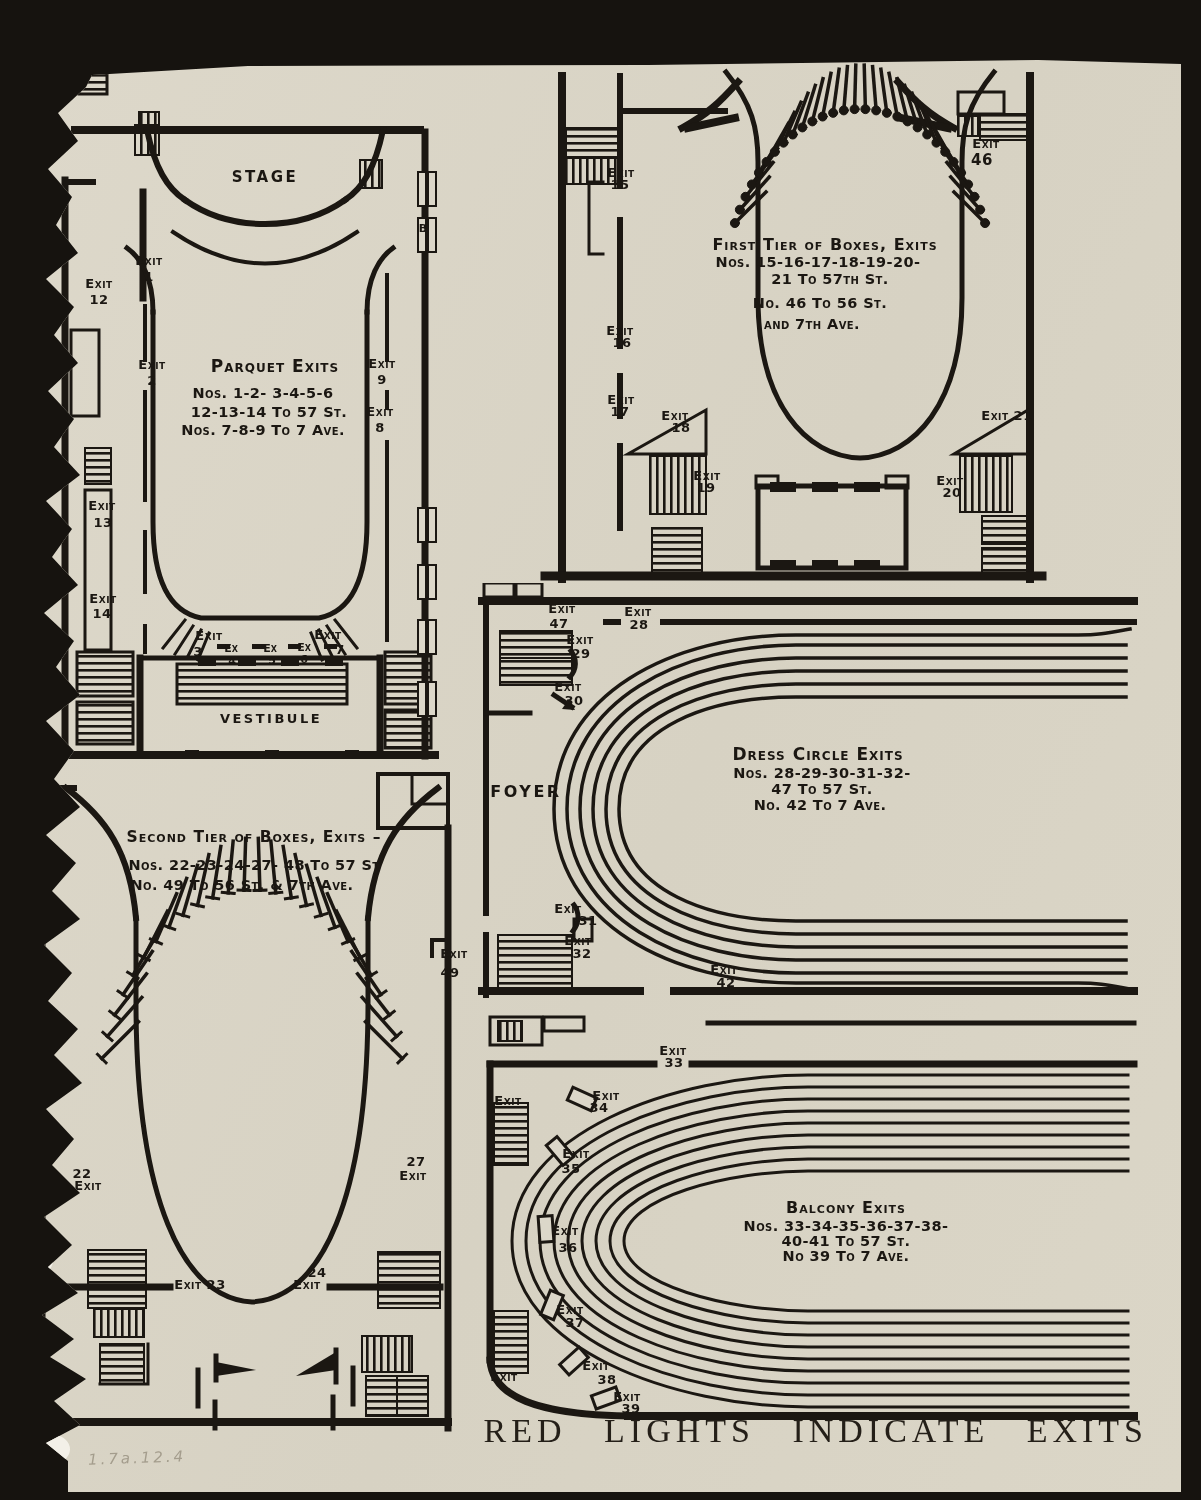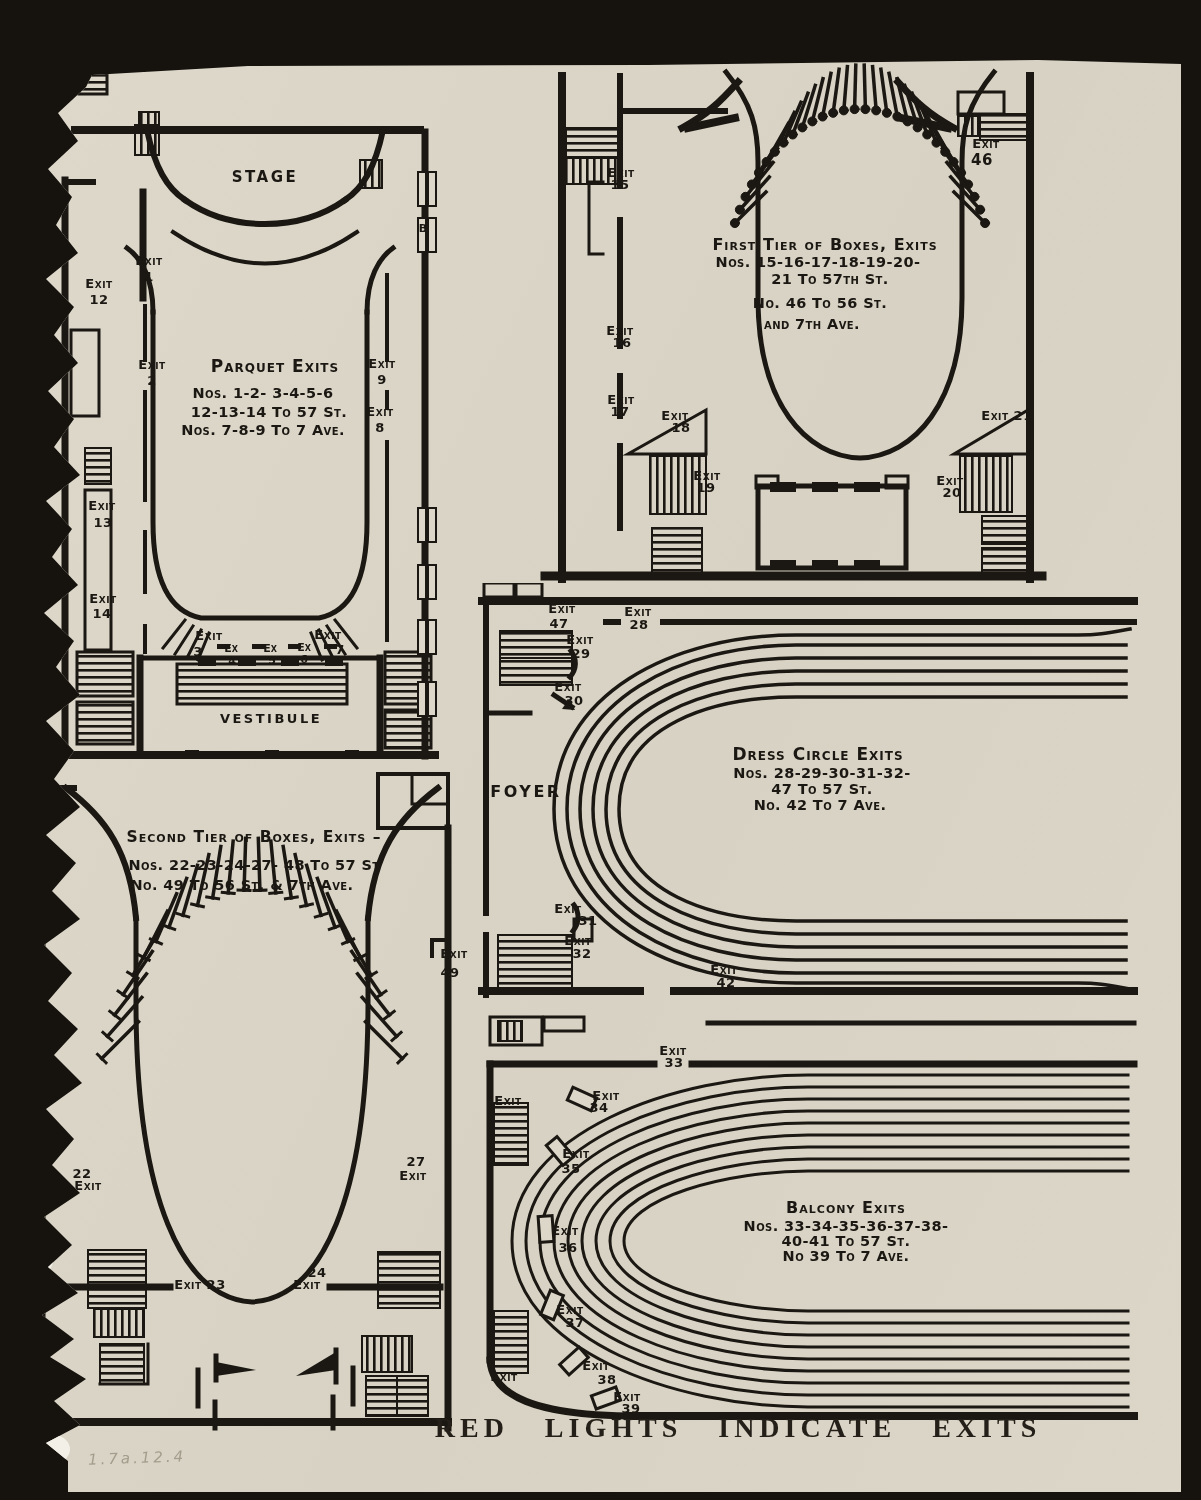--- a/index.html
+++ b/index.html
@@ -18,22 +18,22 @@
       46px 250px,18px 222px,50px 196px,28px 168px,44px 140px,20px 112px,50px 84px,
       30px 56px,58px 30px);}
   .panel{position:absolute;}
   svg text{fill:#1b1712;font-family:"DejaVu Sans", sans-serif;font-weight:700;
     font-variant:small-caps;text-anchor:middle;}
   .lb{font-size:13px;letter-spacing:.5px;}
   .sm{font-size:11px;}
   .ttl{font-size:17px;letter-spacing:1px;}
   .nt{font-size:14.5px;letter-spacing:.4px;}
   .room{font-size:15px;letter-spacing:2.5px;}
-  #caption{position:absolute;left:300px;top:1355px;width:820px;text-align:center;
-    font-family:"Liberation Serif", serif;font-weight:700;font-size:28px;
+  #caption{position:absolute;left:300px;top:1355px;width:820px;text-align:right;
+    font-family:"Liberation Serif", serif;font-weight:400;font-size:34px;
     letter-spacing:5px;word-spacing:24px;color:#241f18;}
   #pencil-note{position:absolute;left:60px;top:1392px;color:#a49d8d;font-size:15px;
     letter-spacing:3px;transform:rotate(-2deg);font-style:italic;}
   .tear{position:absolute;background:#f3f0e8;border-radius:50%;}
 </style>
 </head>
 <body>
 
 <div id="paper">
 

